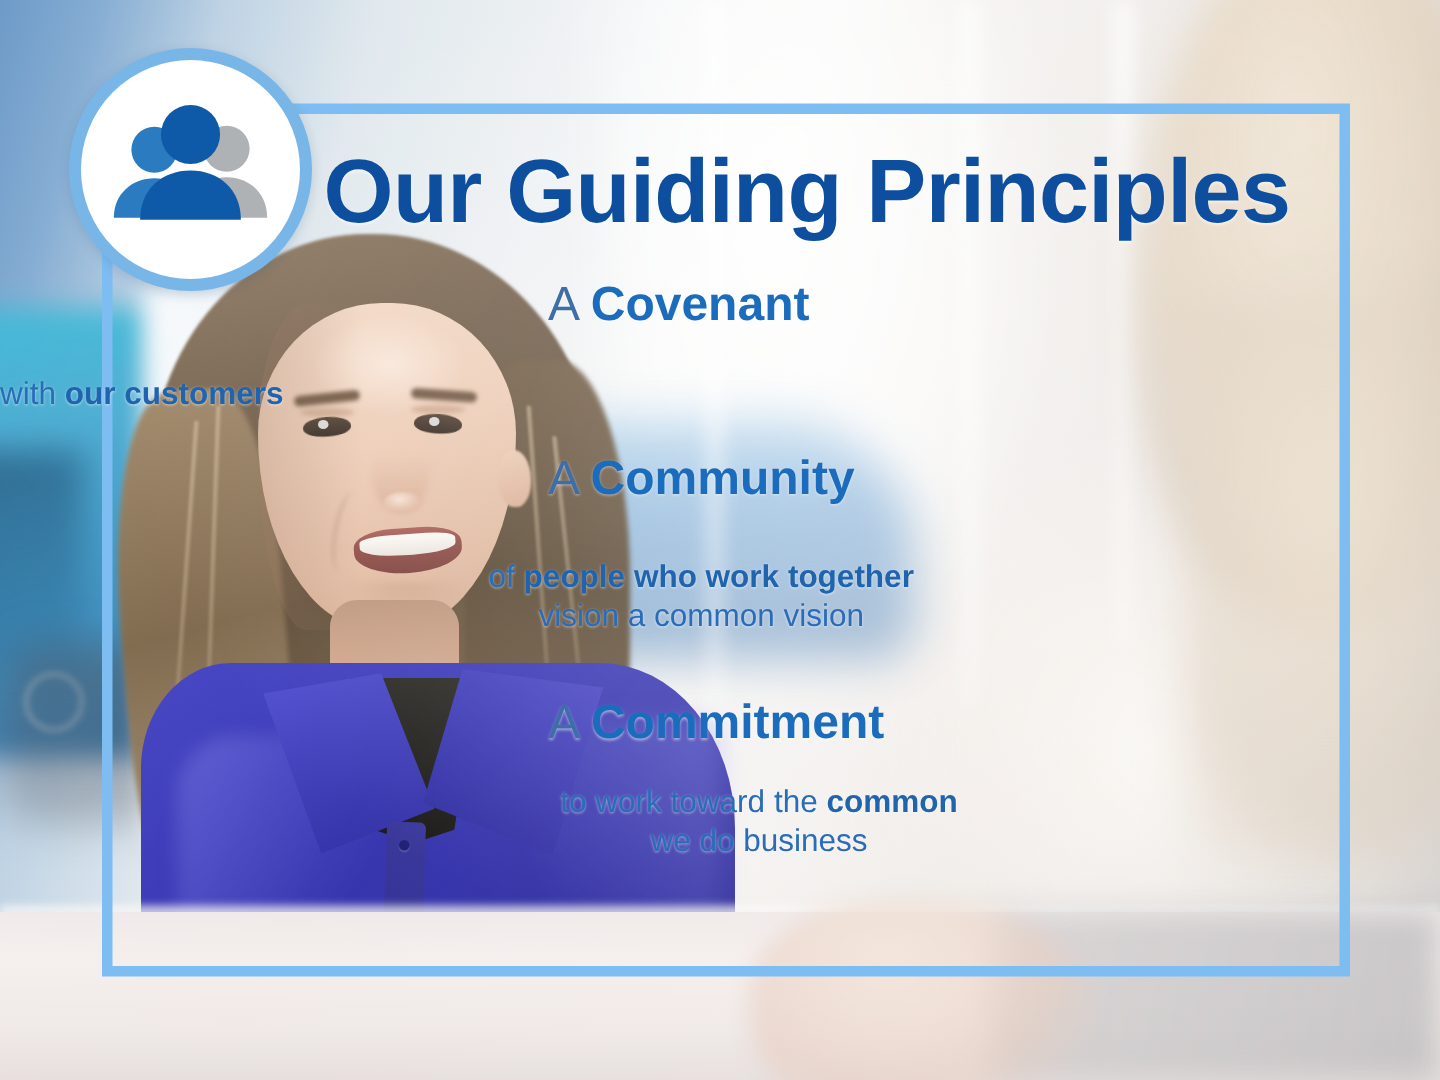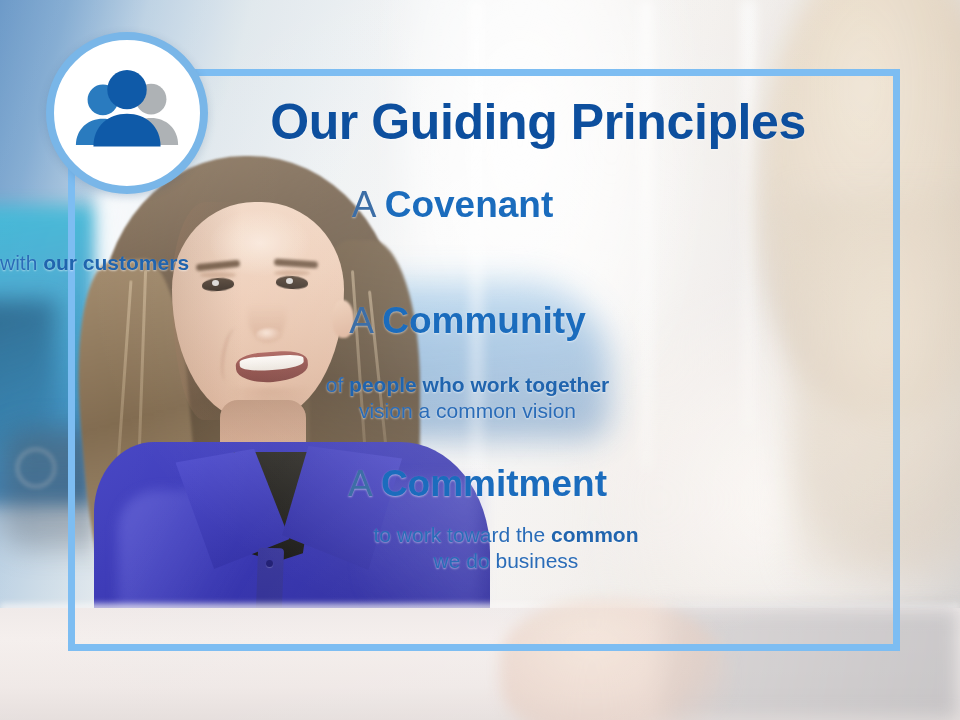--- a/index.html
+++ b/index.html
@@ -363,29 +363,29 @@
     background:#ffffff;
     border:8px solid #79b6e8;
     box-shadow:0 2px 8px rgba(40,80,120,.18);
   }
   .people-icon{ position:absolute; left:0; top:0; width:100%; height:100%; }
 
   
   .headline{
     position:absolute; left:0; top:93px; width:960px;
     text-align:center; padding-left:116px;
-    font-size:50px; font-weight:bold;
+    font-size:60px; font-weight:bold;
     letter-spacing:-.4px;
     color:#0d4f9e;
     text-shadow:0 1px 2px rgba(255,255,255,.55);
   }
 
   .block{ position:absolute; }
   .big{
-    font-size:37px;
+    font-size:32px;
     line-height:1.04;
     white-space:nowrap;
     text-shadow:0 1px 2px rgba(255,255,255,.5);
   }
   .big .lead{ font-weight:normal; color:#3d6ea6; }
   .big .key{ font-weight:bold; color:#1b6cbd; }
 
   .sub{
     font-size:21px;
     line-height:1.26;

